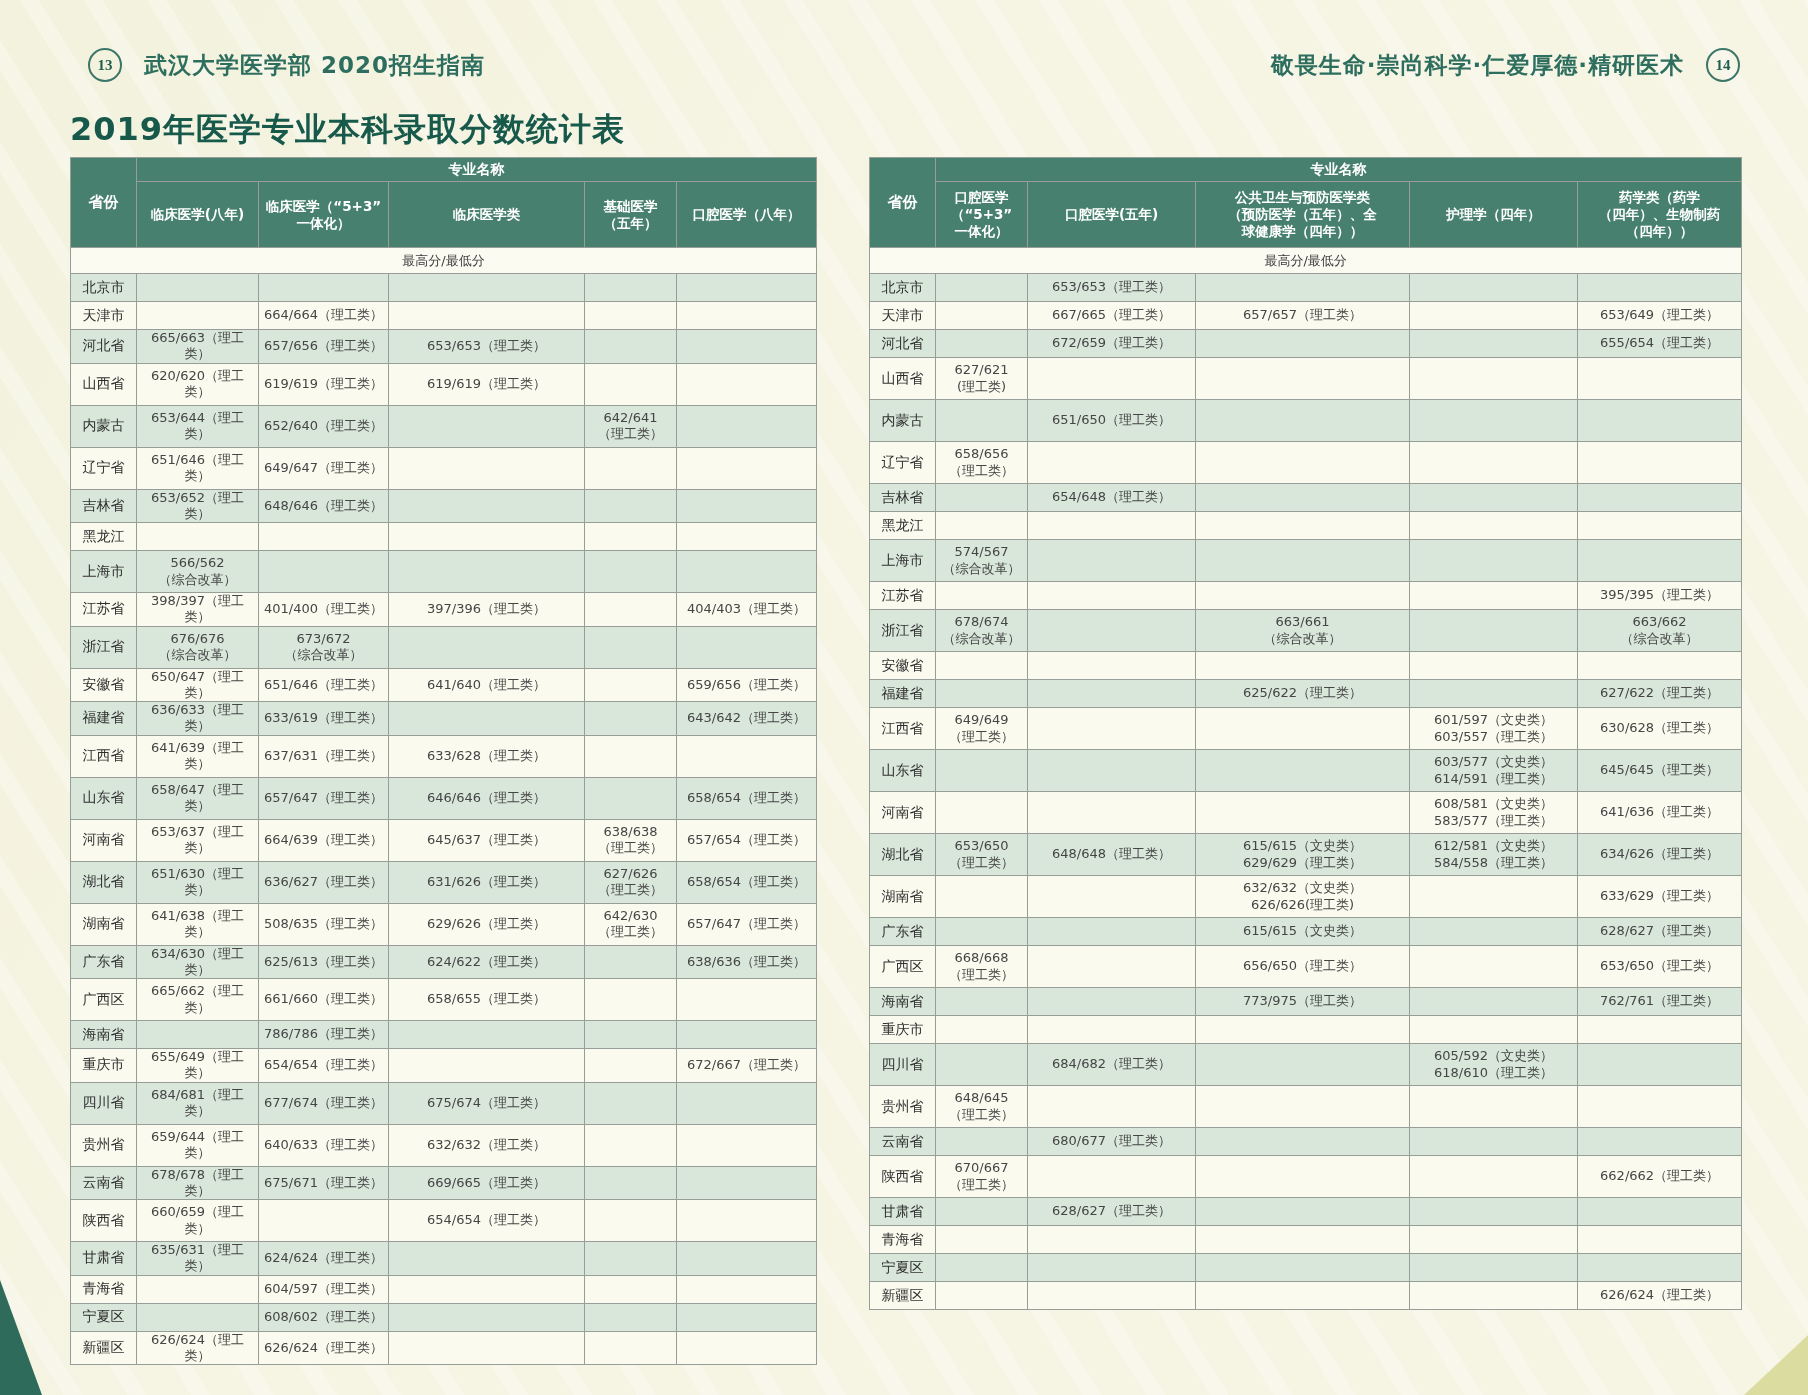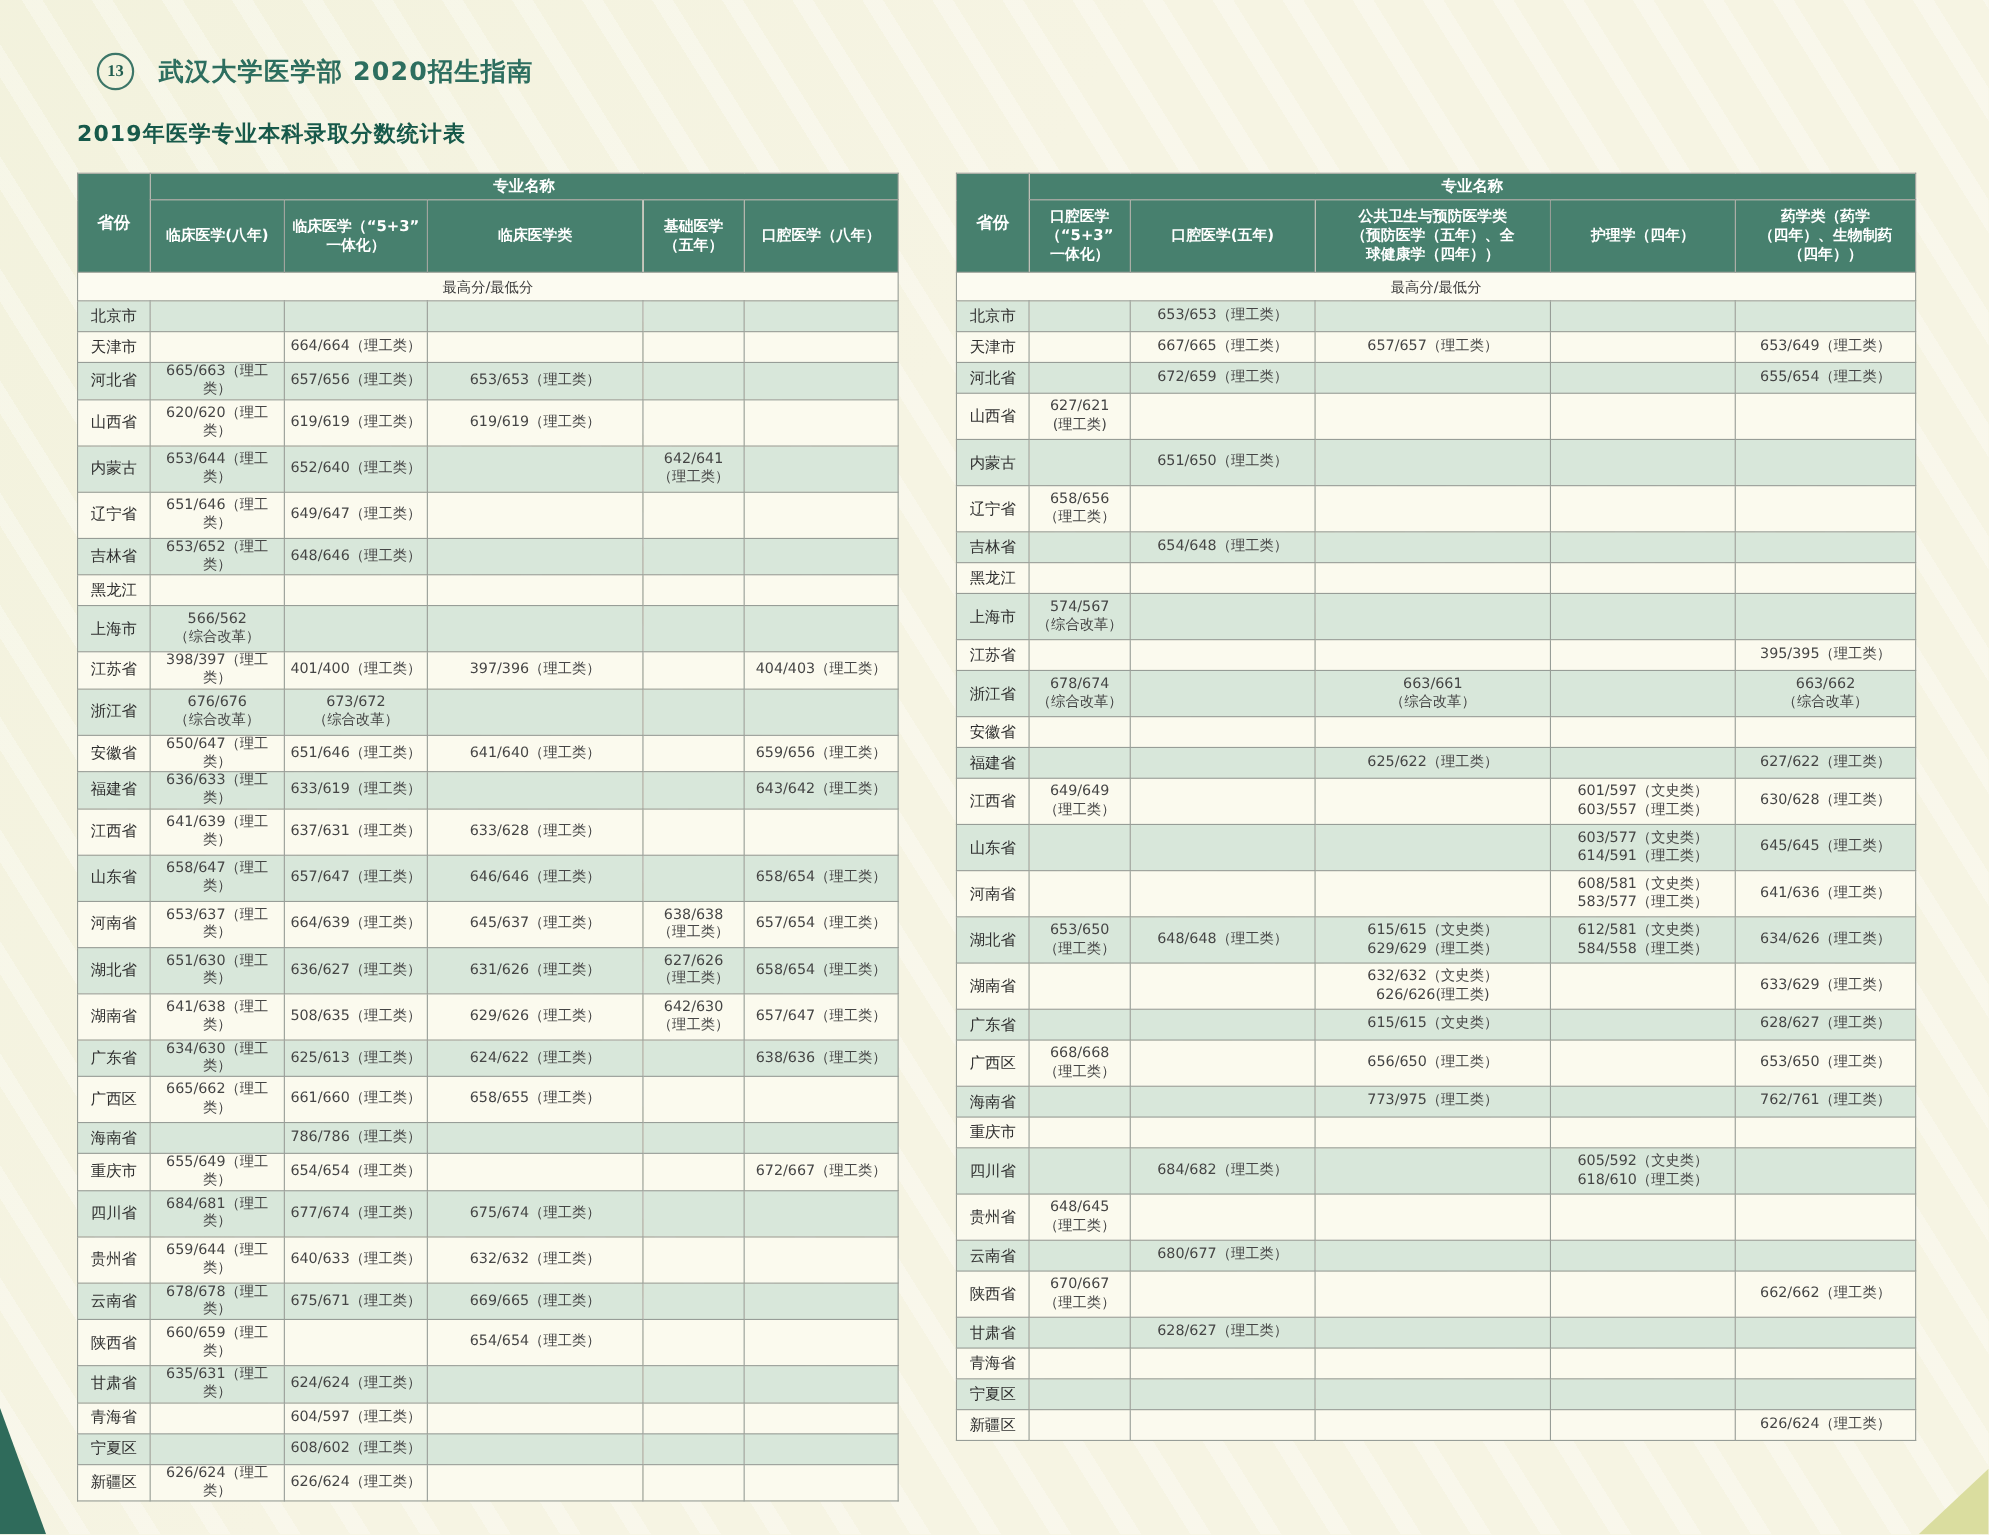--- a/index.html
+++ b/index.html
@@ -47,21 +47,21 @@
     font-size:15px;font-weight:bold;background:transparent;font-family:Liberation Serif, serif;
   }
   .topbar-text{
     color:var(--topbar-green);
     font-size:23px;font-weight:600;letter-spacing:1px;
   }
 
   
   .title{
     position:absolute;left:70px;top:108px;
-    font-size:20px;font-weight:bold;color:var(--title-green);
+    font-size:32px;font-weight:bold;color:var(--title-green);
     letter-spacing:1px;
   }
 
   
   .tables{
     position:absolute;left:70px;top:157px;
     display:flex;gap:52px;align-items:flex-start;
   }
   table.score-table{
     border-collapse:collapse;table-layout:fixed;
@@ -122,20 +122,24 @@
 </style>
 </head>
 <body>
 
 <div class="page">
 
   <div class="topbar">
     <div class="topbar-side">
       <span class="pagenum-circle">13</span>
       <span class="topbar-text">武汉大学医学部  2020招生指南</span>
+    </div>
+    <div class="topbar-side">
+      <span class="topbar-text">敬畏生命·崇尚科学·仁爱厚德·精研医术</span>
+      <span class="pagenum-circle">14</span>
     </div>
   </div>
 
   <div class="title">2019年医学专业本科录取分数统计表</div>
 
   <div class="tables" id="tables-root">
       <table class="score-table" style="width: 746px;">
         <colgroup>
           <col style="width: 66px;">
           <col style="width: 122px;">

